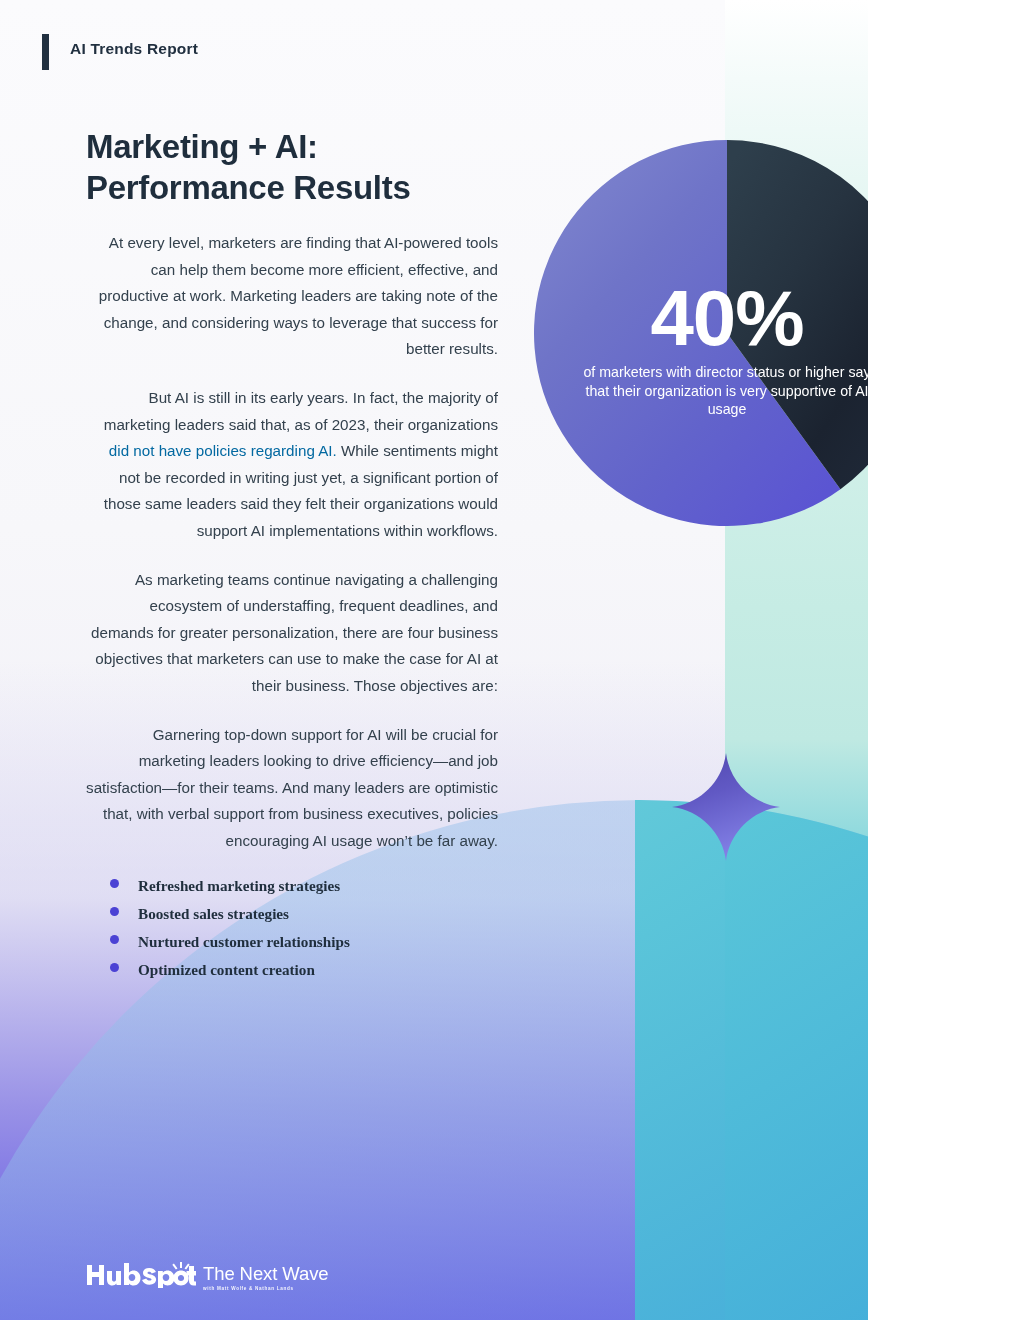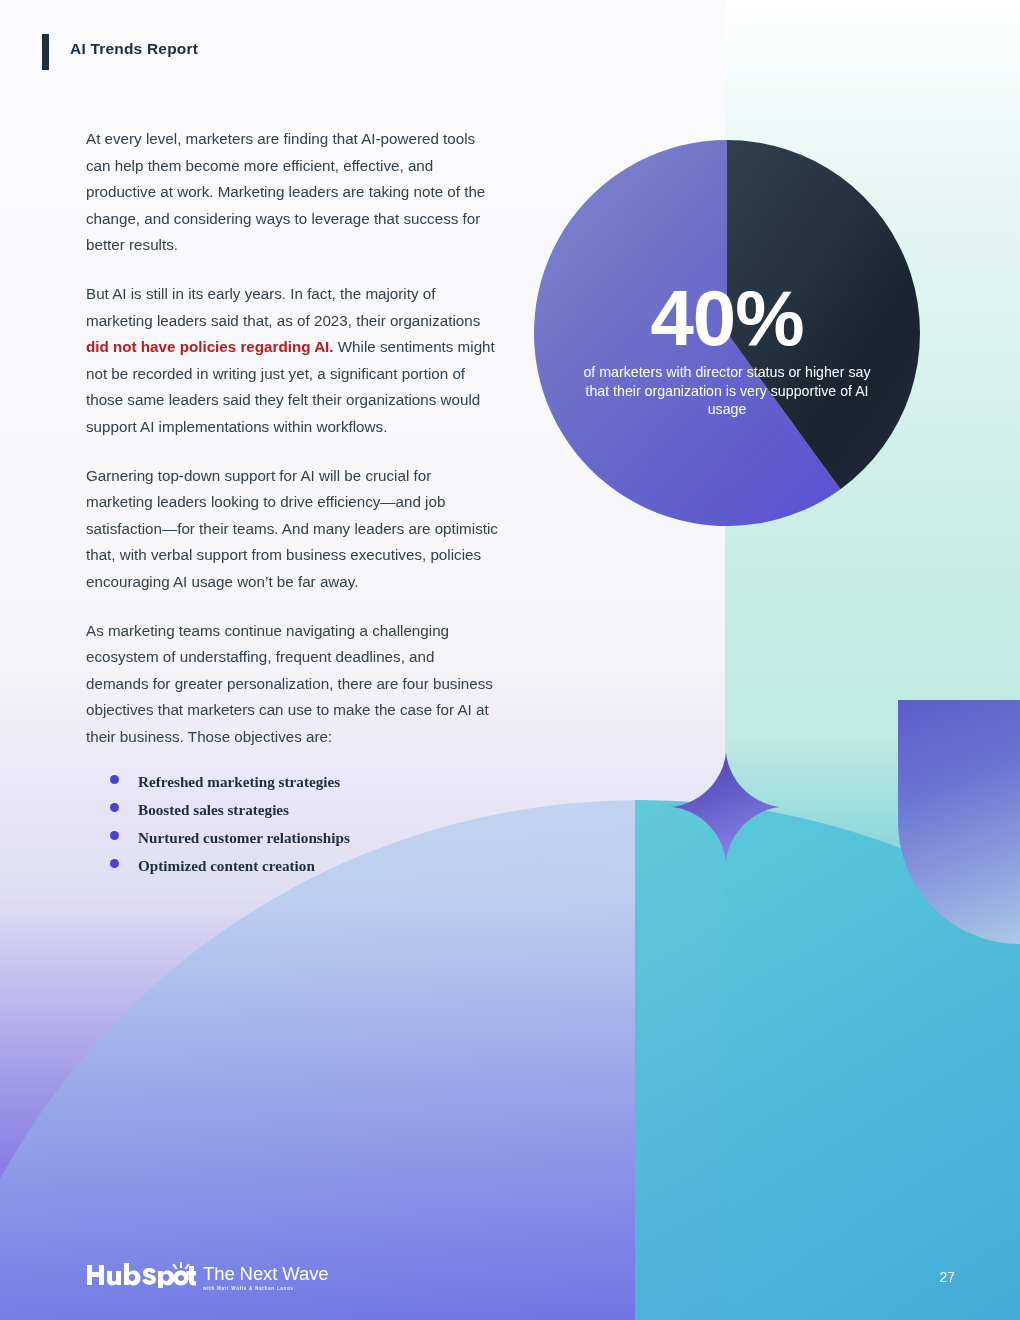--- a/index.html
+++ b/index.html
@@ -6,21 +6,21 @@
     margin: 0;
     padding: 0;
     background: #ffffff;
   }
   body {
     font-family: "Liberation Sans", sans-serif;
   }
 
   .page {
     position: relative;
-    width: 1020px;
+    width: 868px;
     height: 1320px;
     overflow: hidden;
     background: #ffffff;
   }
 
   
   .bg-art {
     position: absolute;
     inset: 0;
     overflow: hidden;
@@ -163,24 +163,25 @@
     color: #1f2e3d;
     letter-spacing: -0.3px;
     margin: 0 0 22px 0;
     white-space: pre-line;
   }
   .para {
     font-size: 15.2px;
     line-height: 26.6px;
     color: #33414d;
     margin: 0 8px 22px 0;
+    text-align: right;
   }
   .para b {
-    font-weight: bold;
-    color: #b91c1c;
+    font-weight: normal;
+    color: #0369a1;
   }
 
   .bullets {
     margin: 12px 0 0 0;
     padding: 0;
     list-style: none;
   }
   .bullet-row {
     display: flex;
     align-items: baseline;
@@ -347,25 +348,27 @@
 
       <path d="M50 50 L50 0 A50 50 0 0 1 79.39 90.45 Z" fill="url(#darkSlice)"></path>
     </svg>
     <div class="pie-text">
       <div class="stat-number">40%</div>
       <div class="stat-caption">of marketers with director status or higher say that their organization is very supportive of AI usage</div>
     </div>
   </div>
 
   <div class="content">
+    <h1 class="page-title">Marketing + AI:
+Performance Results</h1>
 
     <p class="para">At every level, marketers are finding that AI-powered tools can help them become more efficient, effective, and productive at work. Marketing leaders are taking note of the change, and considering ways to leverage that success for better results.</p>
     <p class="para">But AI is still in its early years. In fact, the majority of marketing leaders said that, as of 2023, their organizations <b>did not have policies regarding AI.</b> While sentiments might not be recorded in writing just yet, a significant portion of those same leaders said they felt their organizations would support AI implementations within workflows.</p>
+    <p class="para">As marketing teams continue navigating a challenging ecosystem of understaffing, frequent deadlines, and demands for greater personalization, there are four business objectives that marketers can use to make the case for AI at their business. Those objectives are:</p>
     <p class="para">Garnering top-down support for AI will be crucial for marketing leaders looking to drive efficiency—and job satisfaction—for their teams. And many leaders are optimistic that, with verbal support from business executives, policies encouraging AI usage won’t be far away.</p>
-    <p class="para">As marketing teams continue navigating a challenging ecosystem of understaffing, frequent deadlines, and demands for greater personalization, there are four business objectives that marketers can use to make the case for AI at their business. Those objectives are:</p>
 
     <ul class="bullets">
       <li class="bullet-row">
         <span class="bullet-dot"></span>
         <span class="bullet-label">Refreshed marketing strategies</span>
       </li>
       <li class="bullet-row">
         <span class="bullet-dot"></span>
         <span class="bullet-label">Boosted sales strategies</span>
       </li>

